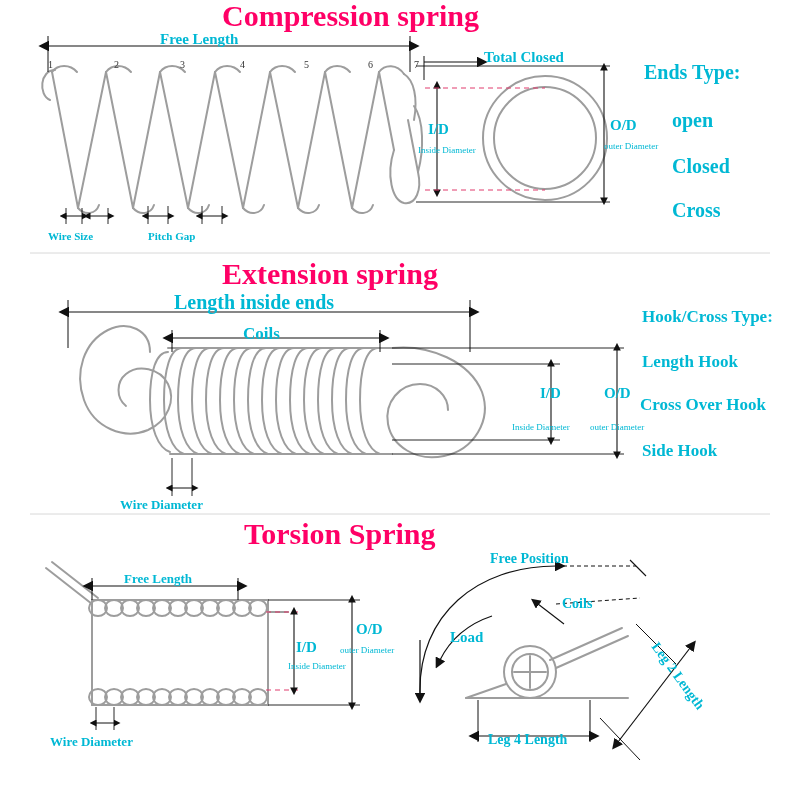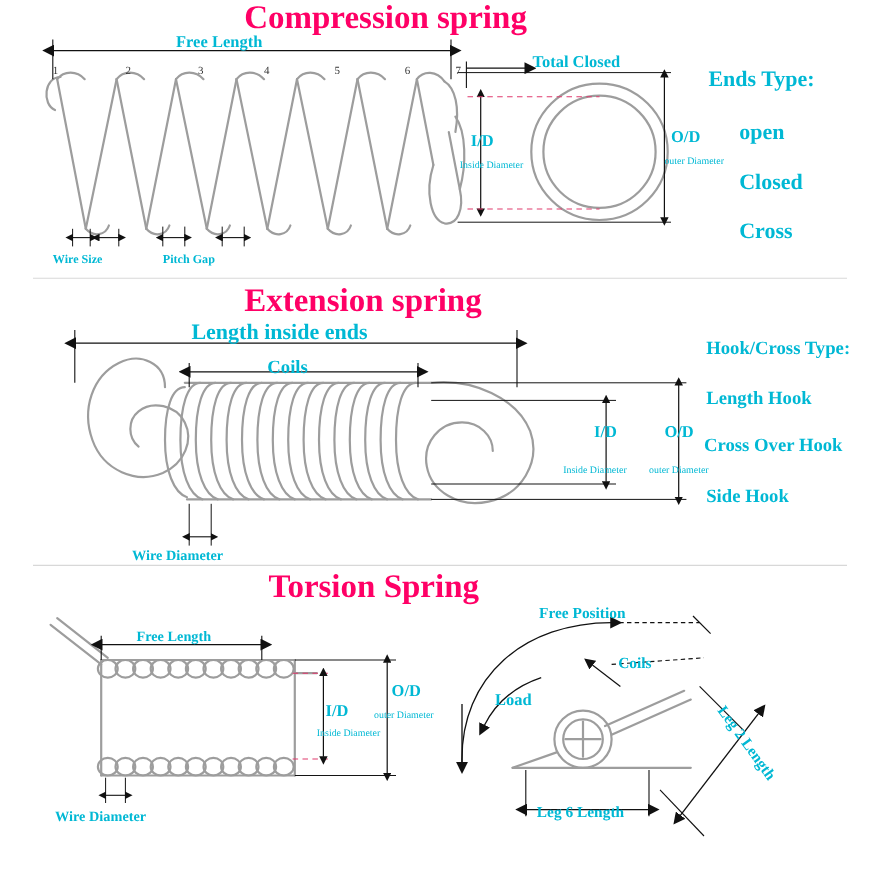--- a/index.html
+++ b/index.html
@@ -353,16 +353,16 @@
   <div class="lbl cyan s9" style="left:288px; top:662px;">Inside Diameter</div>
 
   <div class="lbl cyan s15 bold" style="left:356px; top:622px;">O/D</div>
   <div class="lbl cyan s9" style="left:340px; top:646px;">outer Diameter</div>
 
   <div class="lbl cyan s13 bold" style="left:50px; top:735px;">Wire Diameter</div>
 
   <div class="lbl cyan s14 bold" style="left:490px; top:552px;">Free Position</div>
   <div class="lbl cyan s14 bold" style="left:562px; top:597px;">Coils</div>
   <div class="lbl cyan s15 bold" style="left:450px; top:630px;">Load</div>
-  <div class="lbl cyan s14 bold" style="left:488px; top:733px;">Leg 6 Length</div>
+  <div class="lbl cyan s14 bold" style="left:488px; top:733px;">Leg 4 Length</div>
   <div class="lbl cyan s14 bold rot" style="left:660px; top:640px; transform:rotate(54deg);">Leg 2 Length</div>
 
 </div>
 
 </body></html>

